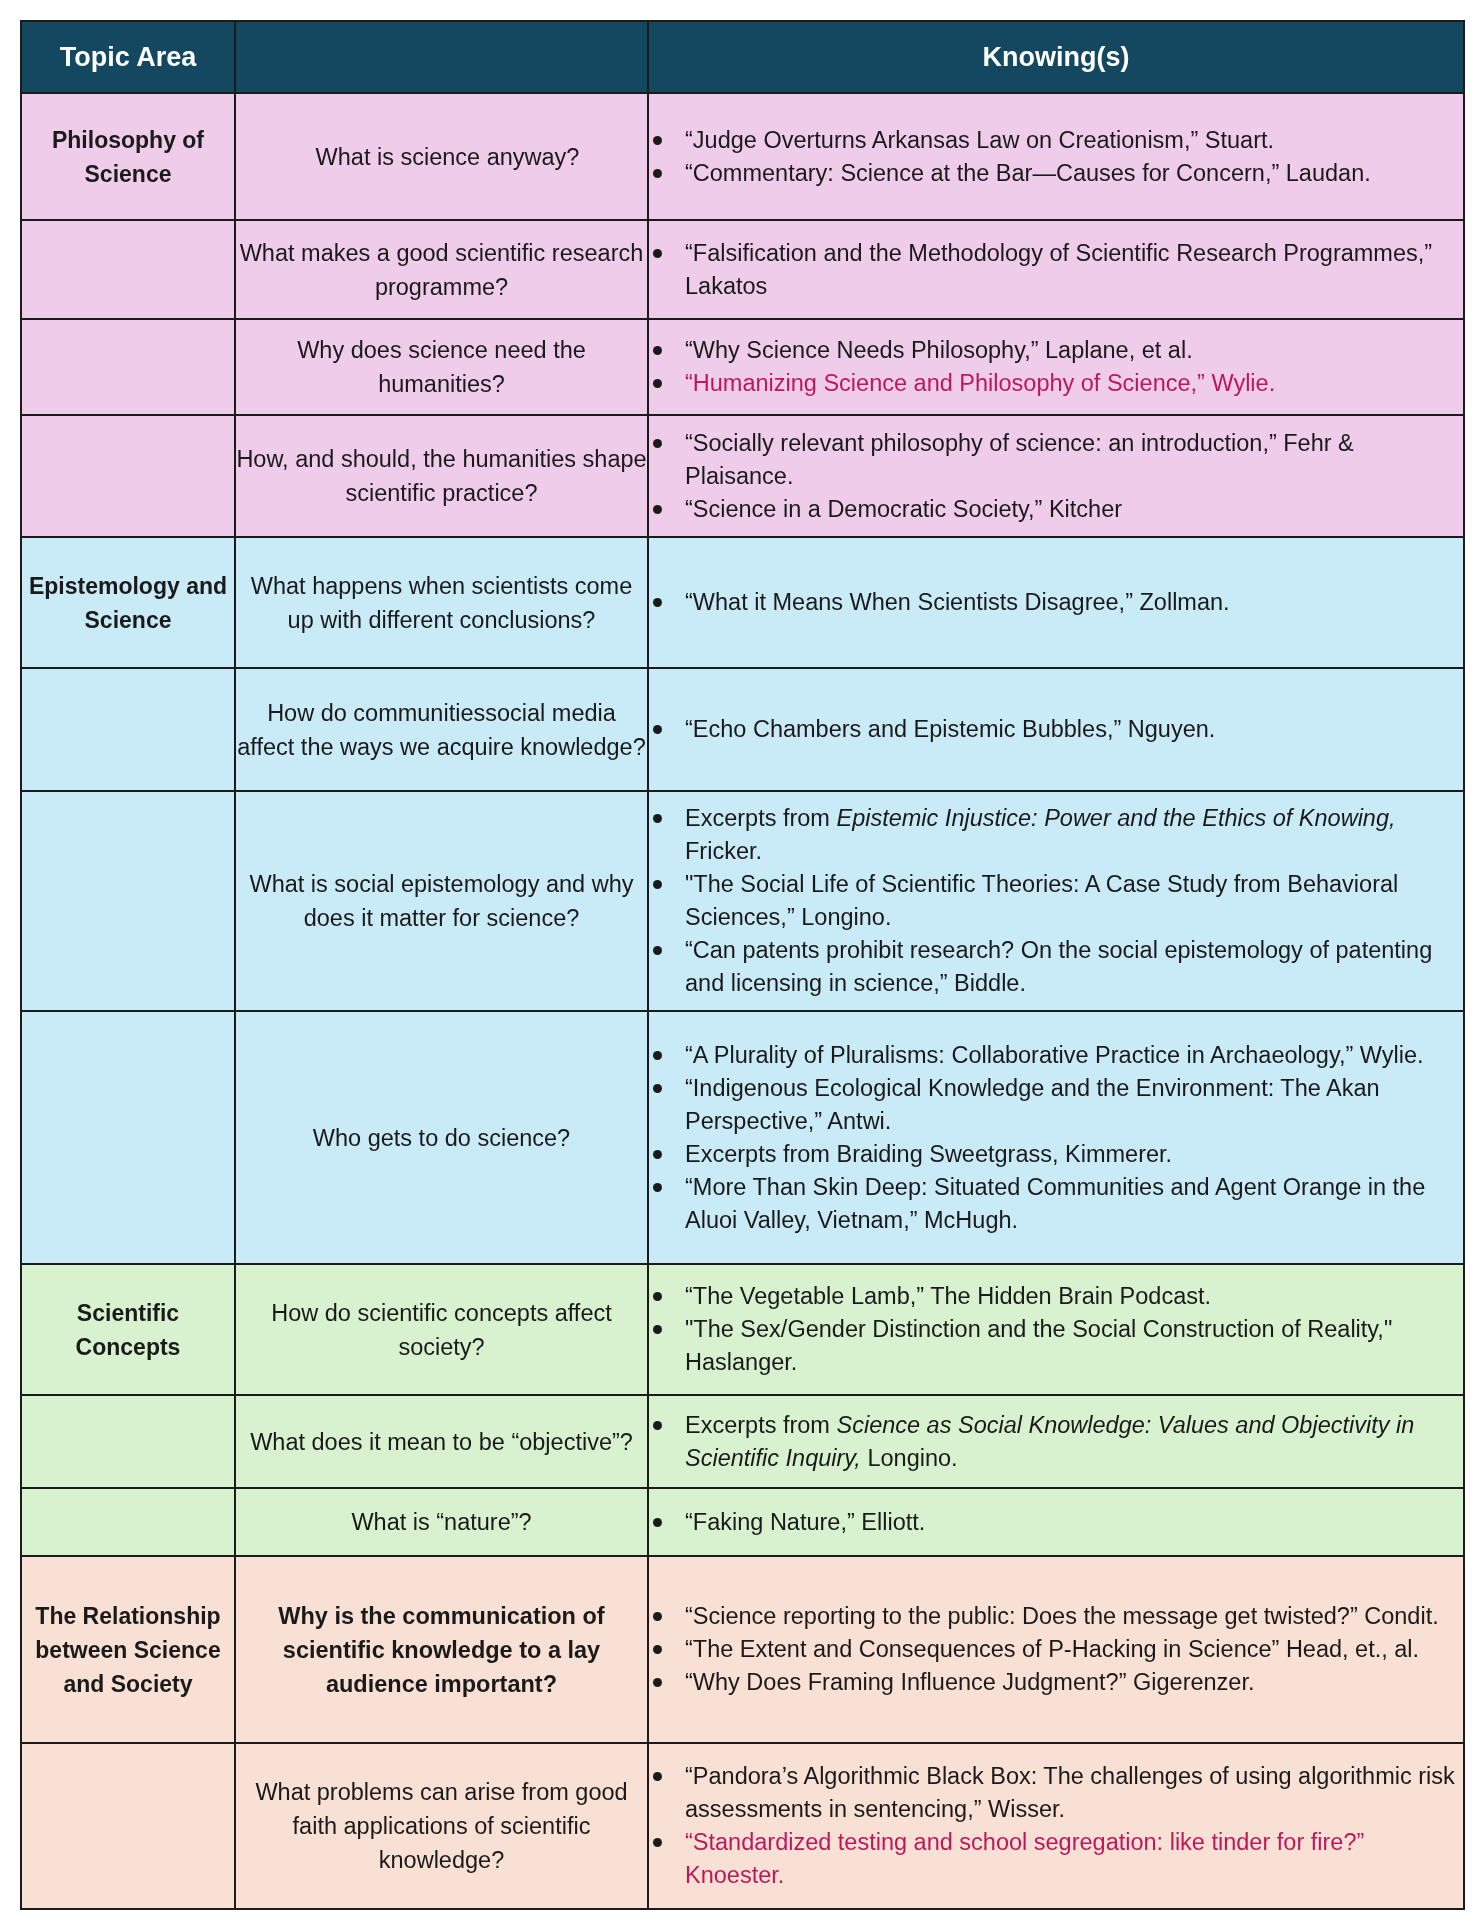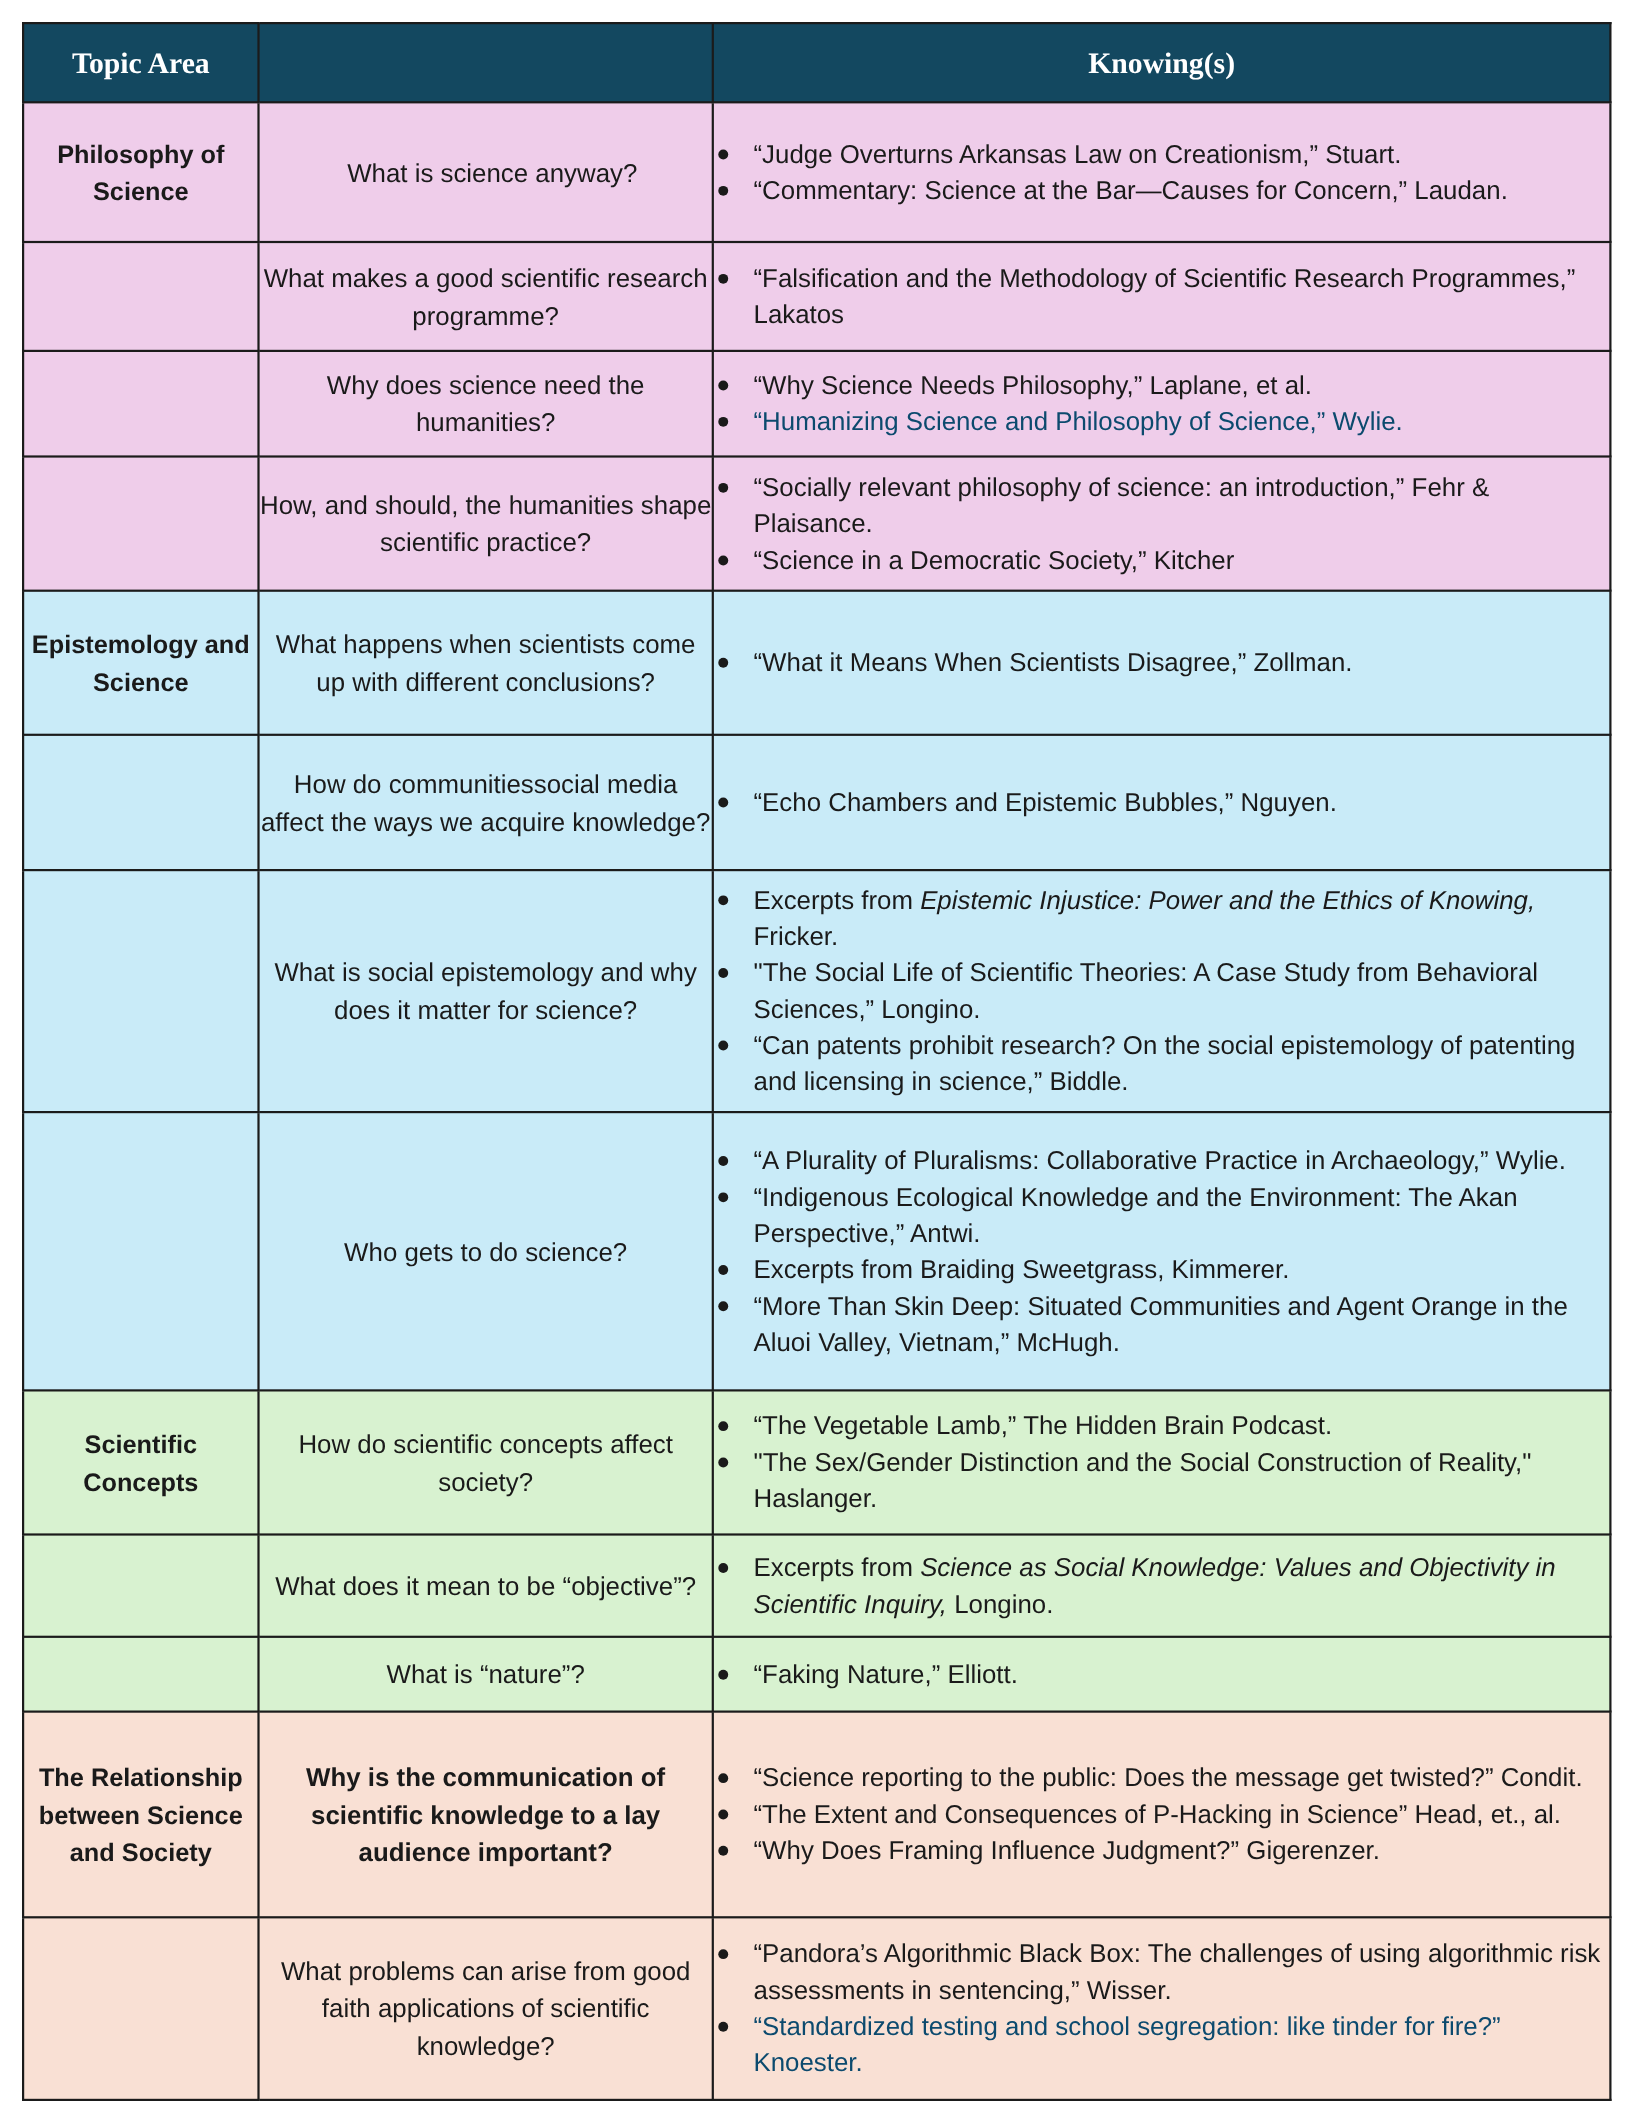--- a/index.html
+++ b/index.html
@@ -10,32 +10,32 @@
     border-collapse: collapse; table-layout: fixed;
   }
   #syllabus-table td, #syllabus-table th {
     border: 2.5px solid #1b1b1b; padding: 0; vertical-align: middle;
   }
   col.c1 { width: 214px; }
   col.c2 { width: 413px; }
   col.c3 { width: 816px; }
   thead th {
     background: #134860; color: #ffffff; height: 70px;
-    font-size: 27px; font-weight: bold; text-align: center; font-family: Liberation Serif, serif;
+    font-size: 27px; font-weight: bold; text-align: center;
   }
   td.topic { text-align: center; font-weight: bold; font-size: 23px; line-height: 34px; padding: 0 10px; }
   td.question { text-align: center; font-size: 23.5px; line-height: 34px; padding: 0 16px; }
   td.readings { padding: 0 14px 0 20px; }
   ul.readings-list { margin: 0; padding: 0 0 0 36px; list-style: none; }
   ul.readings-list li { position: relative; font-size: 23.5px; line-height: 33px; }
   ul.readings-list li .bullet {
     position: absolute; left: -32px; top: 12px; width: 9px; height: 9px;
     border-radius: 50%; background: #1a1a1a;
   }
-  ul.readings-list li.muted { color: #0c4a6e; }
+  ul.readings-list li.muted { color: #be185d; }
   .ital { font-style: italic; }
   tr.philosophy td { background: #efcdea; }
   tr.epistemology td { background: #c9ebf8; }
   tr.concepts td { background: #d8f2d0; }
   tr.society td { background: #f9e0d4; }
 </style>
 </head>
 <body>
 
 <table id="syllabus-table">

